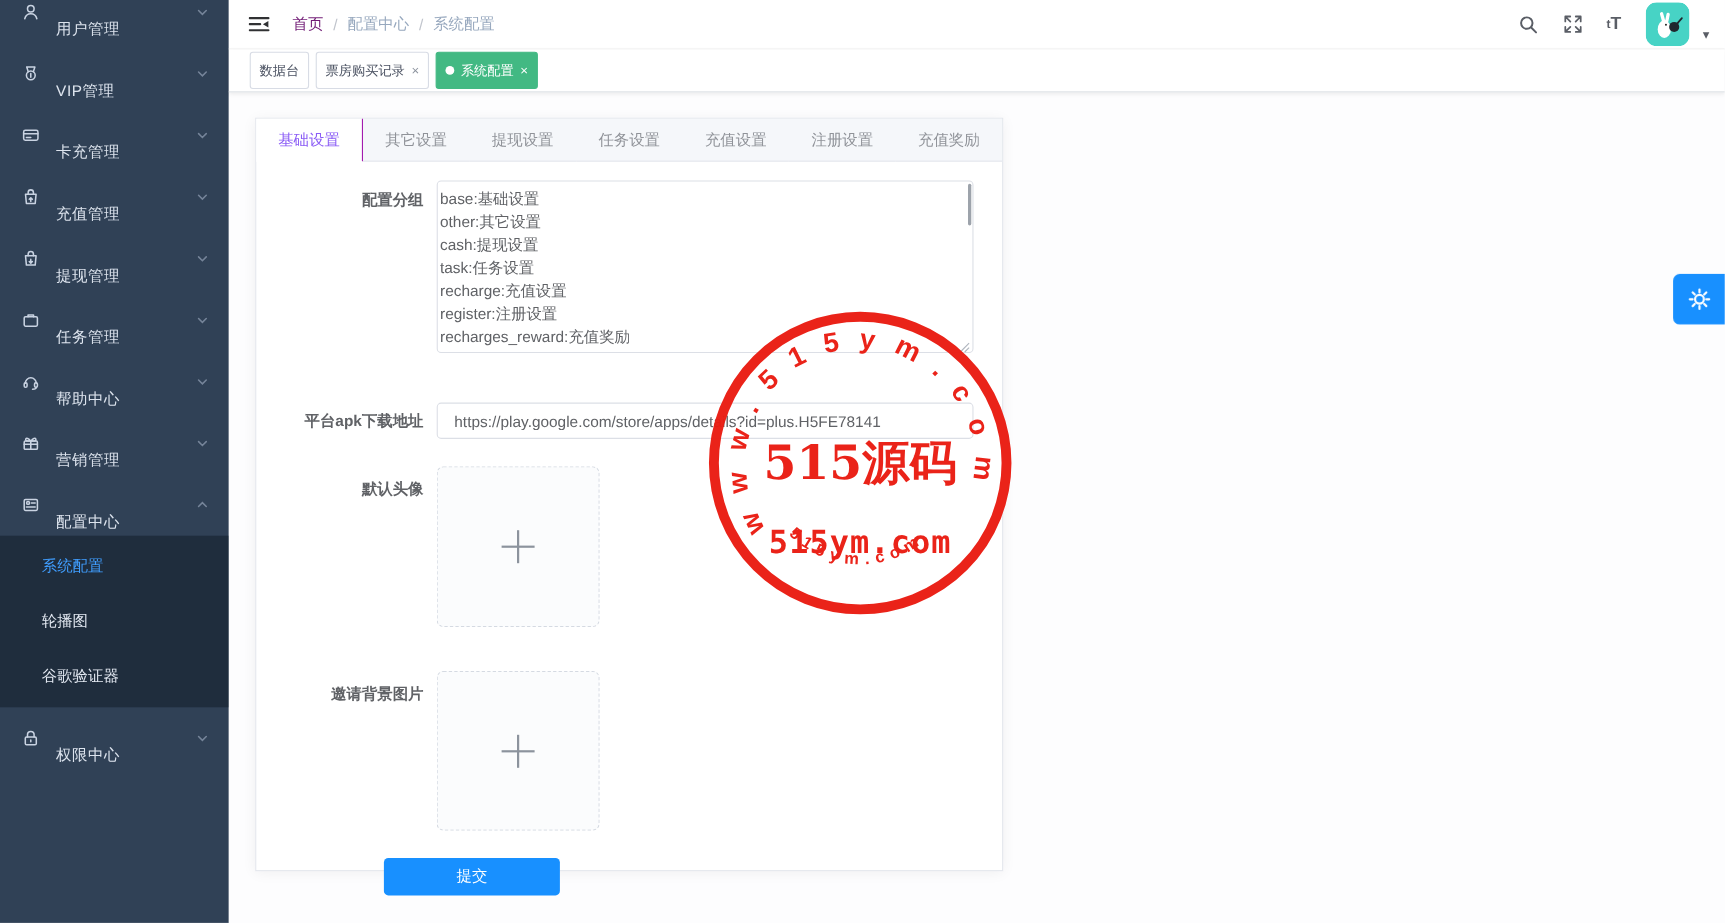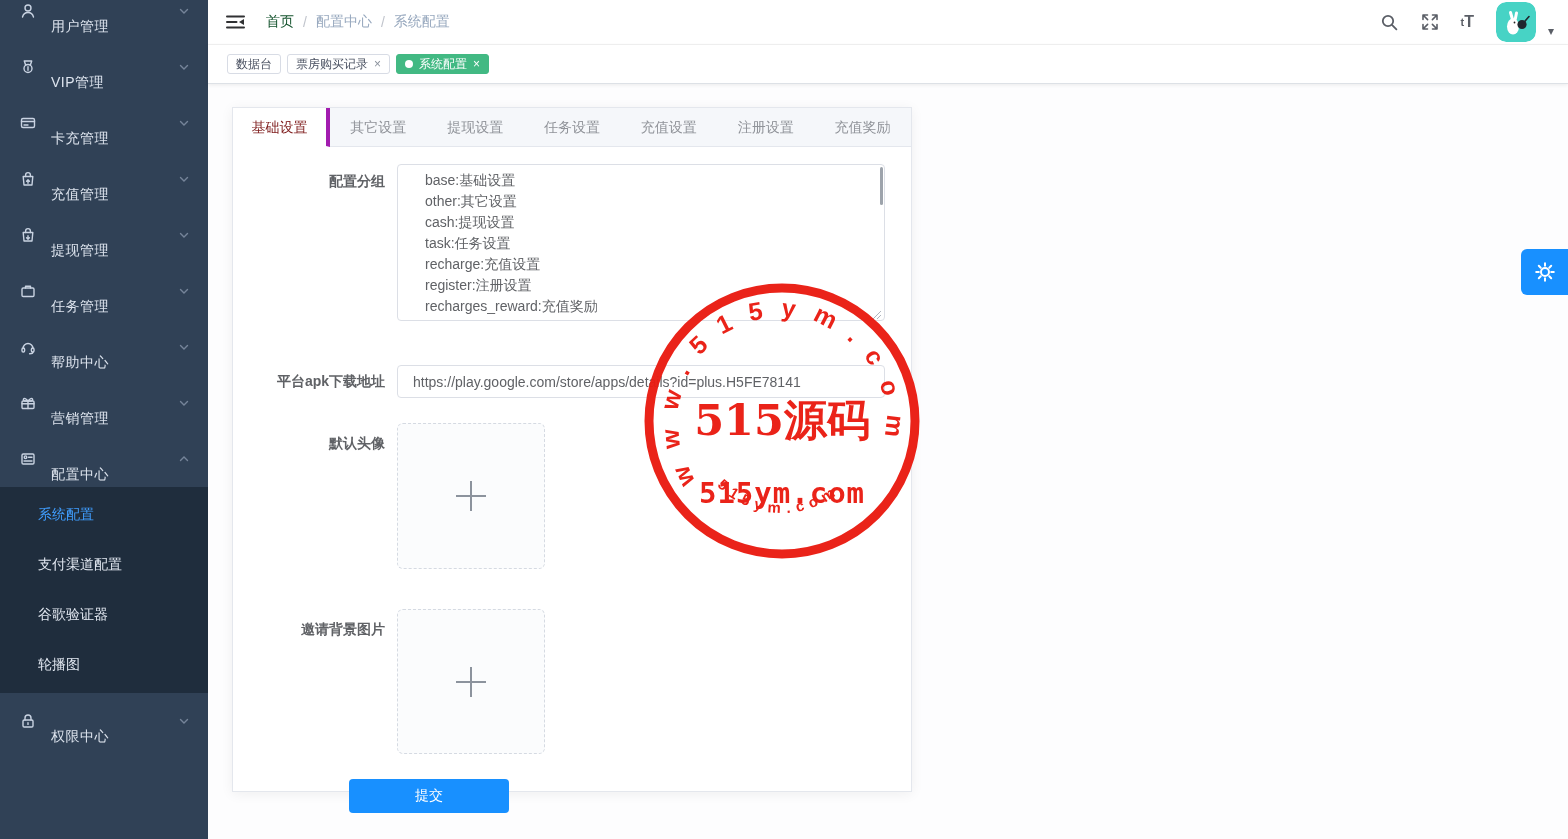--- a/index.html
+++ b/index.html
@@ -17,52 +17,52 @@
   .chev.up { transform:rotate(180deg); }
   .submenu { background:#1f2d3d; padding:3px 0; }
   .submenu-item { height:50px; display:flex; align-items:center; padding-left:38px; color:#e2e8f1; font-size:14px; cursor:pointer; }
   .submenu-item.active { color:#409eff; }
 
   
   .main { flex:1; display:flex; flex-direction:column; position:relative; }
   .topbar { height:45px; background:#fff; display:flex; align-items:center; padding:0 14px 0 18px; border-bottom:1px solid #f2f2f2; }
   .hamburger { width:22px; height:20px; display:flex; align-items:center; cursor:pointer; }
   .breadcrumb { margin-left:18px; font-size:14px; display:flex; align-items:center; }
-  .bc-home { color:#14532d; cursor:pointer; }
+  .bc-home { color:#701a75; cursor:pointer; }
   .bc-sep { color:#c0c4cc; margin:0 9px; }
   .bc-item { color:#97a8be; }
   .top-right { margin-left:auto; display:flex; align-items:center; }
   .tb-icon { margin-left:22px; display:flex; align-items:center; cursor:pointer; color:#5a5e66; }
   .font-icon { font-weight:bold; font-size:16px; color:#5a5e66; letter-spacing:0; }
   .font-icon .small { font-size:11px; }
   .avatar { width:40px; height:40px; margin-left:22px; border-radius:10px; overflow:hidden; cursor:pointer; }
   .caret { color:#5a5e66; font-size:12px; margin-left:12px; transform:translateY(9px); cursor:pointer; }
 
   
   .tagbar { height:39px; background:#fff; border-bottom:1px solid #dde1e6; box-shadow:0 1px 4px rgba(0,0,0,.08); display:flex; align-items:center; padding-left:19px; position:relative; z-index:5; }
-  .tag { height:20px; display:flex; align-items:center; border:1px solid #d8dce5; background:#fff; color:#495060; font-size:12px; padding:0 8px; margin-right:6px; border-radius:3px; cursor:pointer; }
+  .tag { height:34px; display:flex; align-items:center; border:1px solid #d8dce5; background:#fff; color:#495060; font-size:12px; padding:0 8px; margin-right:6px; border-radius:3px; cursor:pointer; }
   .tag .tclose { margin-left:6px; font-size:12px; color:#8a919c; line-height:1; cursor:pointer; }
   .tag.active { background:#42b983; border-color:#42b983; color:#fff; }
   .tag.active .tclose { color:#fff; }
   .tag-dot { width:8px; height:8px; border-radius:50%; background:#fff; margin-right:6px; }
 
   
   .content { flex:1; background:#fdfdfe; padding:23px 0 0 24px; position:relative; }
   .card { width:680px; height:685px; background:#fff; border:1px solid #e4e7ed; box-shadow:0 2px 12px rgba(0,0,0,.06); position:relative; }
   .tabs { display:flex; background:#f5f7fa; }
   .tab { width:97px; height:39px; line-height:38px; text-align:center; font-size:14px; color:#909399; border-bottom:1px solid #e4e7ed; cursor:pointer; }
-  .tab.active { background:#fff; color:#7f1d1d; border-bottom-color:#fff; border-right:4px solid #a21caf; }
+  .tab.active { background:#fff; color:#8b5cf6; border-bottom-color:#fff; border-right:1px solid #a21caf; }
   .tab-fill { flex:1; border-bottom:1px solid #e4e7ed; }
 
   .form { padding-top:17px; }
   .frow { display:flex; }
   .flabel { width:164px; min-width:164px; text-align:right; padding-right:12px; font-weight:bold; color:#606266; font-size:14px; }
   .pt8 { padding-top:9px; } .lh33 { line-height:33px; } .pt10 { padding-top:12px; }
   .ta-wrap { position:relative; width:488px; }
-  textarea.cfg { width:488px; height:157px; border:1px solid #dcdfe6; border-radius:4px; padding:5px 27px; font-family:"Liberation Sans",sans-serif; font-size:14px; line-height:21px; color:#606266; resize:none; overflow:hidden; outline:none; background:#fff; }
+  textarea.cfg { width:488px; height:157px; border:1px solid #dcdfe6; border-radius:4px; padding:5px 2px; font-family:"Liberation Sans",sans-serif; font-size:14px; line-height:21px; color:#606266; resize:none; overflow:hidden; outline:none; background:#fff; }
   .scroll-thumb { position:absolute; right:2px; top:3px; width:3px; height:38px; background:#9da3ab; border-radius:2px; }
   .resize-grip { position:absolute; right:3px; bottom:5px; pointer-events:none; }
   input.url { width:488px; height:33px; border:1px solid #dcdfe6; border-radius:4px; padding:0 15px; font-size:14px; color:#606266; outline:none; font-family:"Liberation Sans",sans-serif; }
   .mt24 { margin-top:40px; } .mt25 { margin-top:25px; }
   .upload-box { width:148px; height:146px; border:1px dashed #d5dae2; border-radius:6px; background:#fbfcfd; display:flex; align-items:center; justify-content:center; cursor:pointer; }
   .upload-box.h145 { height:145px; }
   .plus { position:relative; width:30px; height:30px; }
   .plus::before { content:""; position:absolute; left:0; right:0; top:50%; height:2px; margin-top:-1px; background:#8c939d; }
   .plus::after { content:""; position:absolute; top:0; bottom:0; left:50%; width:2px; margin-left:-1px; background:#8c939d; }
   .submit-row { margin-top:25px; padding-left:116px; }
@@ -207,27 +207,24 @@
         <svg class="chev up" width="12" height="12" viewBox="0 0 12 12" fill="none" stroke="#8d9bb0" stroke-width="1.4" stroke-linecap="round">
             <path d="M2.5 4.5L6 8l3.5-3.5"></path>
           </svg>
       </div>
 
       <div class="submenu">
         <div class="submenu-item active">
             <span>系统配置</span>
           </div>
         <div class="submenu-item">
-            <span>支付渠道配置</span>
+            <span>轮播图</span>
           </div>
         <div class="submenu-item">
             <span>谷歌验证器</span>
-          </div>
-        <div class="submenu-item">
-            <span>轮播图</span>
           </div>
       </div>
 
       <div class="menu-item">
         <span class="icon">
           <svg width="18" height="18" viewBox="0 0 18 18" fill="none" stroke-width="1.4" stroke-linecap="round">
               <rect x="4" y="8" width="10" height="7" rx="1.2"></rect>
               <path d="M6 8V6a3 3 0 016 0v2M9 10.8v1.6"></path>
             </svg>
         </span>

